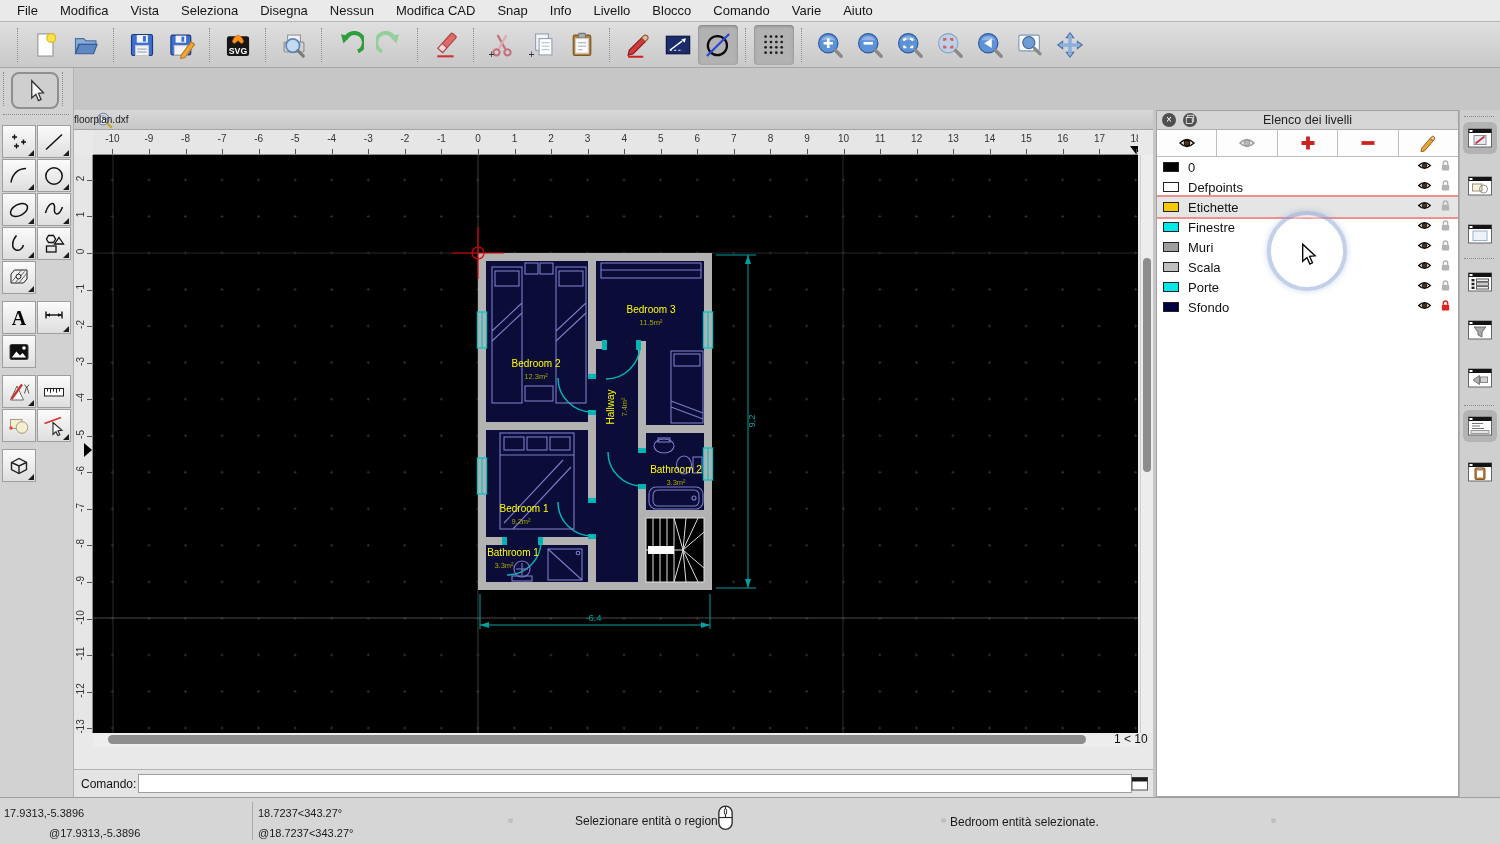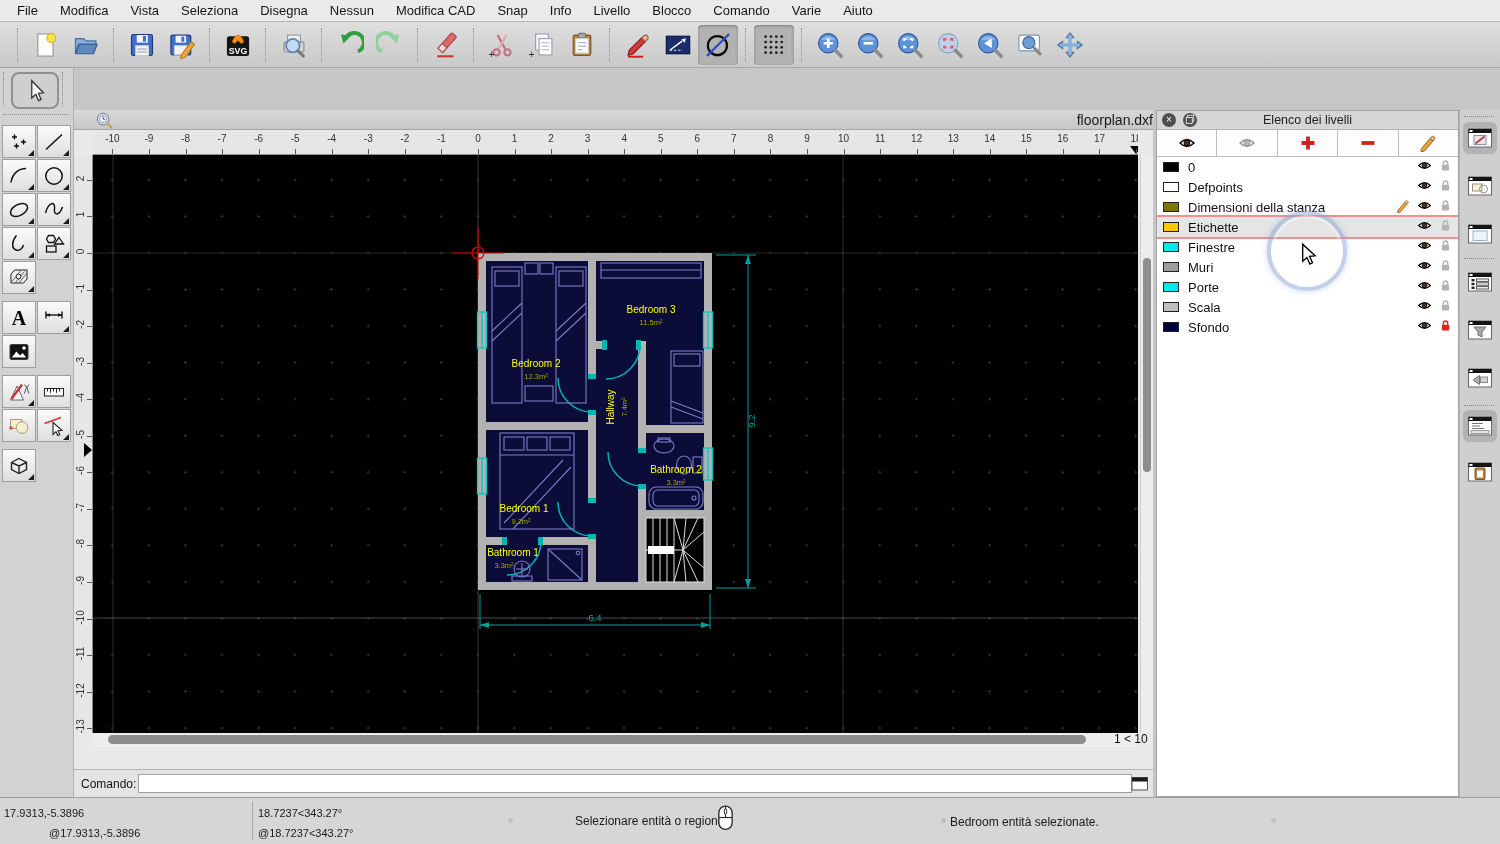--- a/index.html
+++ b/index.html
@@ -31,21 +31,21 @@
   .pal-btn{width:34px;height:33px;background:linear-gradient(#fbfbfb,#dedede);border:1px solid #9e9e9e;
            display:flex;align-items:center;justify-content:center;position:relative;margin-right:1px;box-sizing:border-box;}
   .pal-btn.empty{visibility:hidden;}
   .subtri{position:absolute;right:1px;bottom:1px;width:0;height:0;border-left:6px solid transparent;border-bottom:6px solid #1c1c1c;}
   #palmarker{position:absolute;left:84px;top:443px;width:0;height:0;border-top:7px solid transparent;
              border-bottom:7px solid transparent;border-left:9px solid #000;}
   
   #docwin{position:absolute;left:74px;top:110px;width:1079px;height:687px;background:#e9e9e9;}
   #doctitle{position:absolute;left:0;top:0;width:1079px;height:20px;background:linear-gradient(#d8d8d8,#c7c7c7);
             border-bottom:1px solid #a5a5a5;box-sizing:border-box;}
-  #doctitle .ttl{position:absolute;left:0;width:100%;text-align:right;font-size:14px;color:#1a1a1a;line-height:20px;}
+  #doctitle .ttl{position:absolute;left:0;width:100%;text-align:left;font-size:10px;color:#1a1a1a;line-height:20px;}
   #rulertop{position:absolute;left:19px;top:20px;width:1045px;height:25px;background:#e6e6e6;border-bottom:1px solid #8f8f8f;box-sizing:border-box;overflow:hidden;}
   .rt-num{position:absolute;top:3px;transform:translateX(-50%);font-size:10px;color:#333;}
   .rt-tick{position:absolute;top:19px;width:1px;height:5px;background:#555;}
   #rt-marker{position:absolute;top:16px;width:0;height:0;border-left:6px solid transparent;border-right:6px solid transparent;border-top:8px solid #000;}
   #rulerleft{position:absolute;left:0;top:45px;width:19px;height:578px;background:#e6e6e6;border-right:1px solid #8f8f8f;box-sizing:border-box;overflow:hidden;}
   .rl-num{position:absolute;left:-3px;width:18px;text-align:center;font-size:10px;color:#333;transform:rotate(-90deg);}
   .rl-tick{position:absolute;left:13px;height:1px;width:5px;background:#555;}
   #rl-marker{position:absolute;left:10px;top:288px;width:0;height:0;border-top:7px solid transparent;border-bottom:7px solid transparent;border-left:8px solid #000;}
   #canvas{position:absolute;left:19px;top:45px;width:1045px;height:578px;background-color:#000;
           background-image:radial-gradient(circle,#2f2f2f 0 1px,transparent 1.3px);
@@ -844,38 +844,20 @@
             <div><svg width="15" height="15" viewBox="0 0 18 18">
                 <path d="M2 9 Q9 2.2 16 9 Q9 15.8 2 9Z" fill="#fff" stroke="#0a0a0a" stroke-width="1.5"></path>
                 <circle cx="9" cy="9" r="2.9" fill="#4d3016" stroke="#0a0a0a"></circle>
               </svg></div>
             <span><svg width="13" height="13" viewBox="0 0 16 16">
                 <rect x="3.5" y="7" width="9" height="7" rx="1.2" fill="#b3b3b3"></rect>
                 <path d="M5.3 7 V5.2 a2.7 2.7 0 0 1 5.4 0 V7" fill="none" stroke="#b3b3b3" stroke-width="1.7"></path>
               </svg></span>
           </div>
         </div>
-        <div class="lrow">
-          <div class="sw" style="background: rgb(122, 122, 0);"></div>
-          <span class="lname">Dimensioni della stanza</span>
-          <div class="rowicons">
-            <div><svg width="14" height="14" viewBox="0 0 18 18">
-                <path d="M2.5 14.5 L11 4.5 l3 2.5 L5.5 17 l-3.5 .8Z" fill="#e8a33c" stroke="#96661a"></path>
-                <path d="M11 4.5 l1.3-1.5 a1.9 1.9 0 0 1 3 2.5 L14 7Z" fill="#dec3ac" stroke="#96661a"></path>
-              </svg></div>
-            <div><svg width="15" height="15" viewBox="0 0 18 18">
-                <path d="M2 9 Q9 2.2 16 9 Q9 15.8 2 9Z" fill="#fff" stroke="#0a0a0a" stroke-width="1.5"></path>
-                <circle cx="9" cy="9" r="2.9" fill="#4d3016" stroke="#0a0a0a"></circle>
-              </svg></div>
-            <span><svg width="13" height="13" viewBox="0 0 16 16">
-                <rect x="3.5" y="7" width="9" height="7" rx="1.2" fill="#b3b3b3"></rect>
-                <path d="M5.3 7 V5.2 a2.7 2.7 0 0 1 5.4 0 V7" fill="none" stroke="#b3b3b3" stroke-width="1.7"></path>
-              </svg></span>
-          </div>
-        </div>
         <div class="lrow sel">
           <div class="sw" style="background: rgb(245, 200, 0);"></div>
           <span class="lname">Etichette</span>
           <div class="rowicons">
             <div><svg width="15" height="15" viewBox="0 0 18 18">
                 <path d="M2 9 Q9 2.2 16 9 Q9 15.8 2 9Z" fill="#fff" stroke="#0a0a0a" stroke-width="1.5"></path>
                 <circle cx="9" cy="9" r="2.9" fill="#4d3016" stroke="#0a0a0a"></circle>
               </svg></div>
             <span><svg width="13" height="13" viewBox="0 0 16 16">
                 <rect x="3.5" y="7" width="9" height="7" rx="1.2" fill="#b3b3b3"></rect>
@@ -905,36 +887,36 @@
                 <path d="M2 9 Q9 2.2 16 9 Q9 15.8 2 9Z" fill="#fff" stroke="#0a0a0a" stroke-width="1.5"></path>
                 <circle cx="9" cy="9" r="2.9" fill="#4d3016" stroke="#0a0a0a"></circle>
               </svg></div>
             <span><svg width="13" height="13" viewBox="0 0 16 16">
                 <rect x="3.5" y="7" width="9" height="7" rx="1.2" fill="#b3b3b3"></rect>
                 <path d="M5.3 7 V5.2 a2.7 2.7 0 0 1 5.4 0 V7" fill="none" stroke="#b3b3b3" stroke-width="1.7"></path>
               </svg></span>
           </div>
         </div>
         <div class="lrow">
-          <div class="sw" style="background: rgb(0, 232, 232);"></div>
-          <span class="lname">Porte</span>
+          <div class="sw" style="background: rgb(191, 191, 191);"></div>
+          <span class="lname">Scala</span>
           <div class="rowicons">
             <div><svg width="15" height="15" viewBox="0 0 18 18">
                 <path d="M2 9 Q9 2.2 16 9 Q9 15.8 2 9Z" fill="#fff" stroke="#0a0a0a" stroke-width="1.5"></path>
                 <circle cx="9" cy="9" r="2.9" fill="#4d3016" stroke="#0a0a0a"></circle>
               </svg></div>
             <span><svg width="13" height="13" viewBox="0 0 16 16">
                 <rect x="3.5" y="7" width="9" height="7" rx="1.2" fill="#b3b3b3"></rect>
                 <path d="M5.3 7 V5.2 a2.7 2.7 0 0 1 5.4 0 V7" fill="none" stroke="#b3b3b3" stroke-width="1.7"></path>
               </svg></span>
           </div>
         </div>
         <div class="lrow">
-          <div class="sw" style="background: rgb(191, 191, 191);"></div>
-          <span class="lname">Scala</span>
+          <div class="sw" style="background: rgb(0, 232, 232);"></div>
+          <span class="lname">Porte</span>
           <div class="rowicons">
             <div><svg width="15" height="15" viewBox="0 0 18 18">
                 <path d="M2 9 Q9 2.2 16 9 Q9 15.8 2 9Z" fill="#fff" stroke="#0a0a0a" stroke-width="1.5"></path>
                 <circle cx="9" cy="9" r="2.9" fill="#4d3016" stroke="#0a0a0a"></circle>
               </svg></div>
             <span><svg width="13" height="13" viewBox="0 0 16 16">
                 <rect x="3.5" y="7" width="9" height="7" rx="1.2" fill="#b3b3b3"></rect>
                 <path d="M5.3 7 V5.2 a2.7 2.7 0 0 1 5.4 0 V7" fill="none" stroke="#b3b3b3" stroke-width="1.7"></path>
               </svg></span>
           </div>

